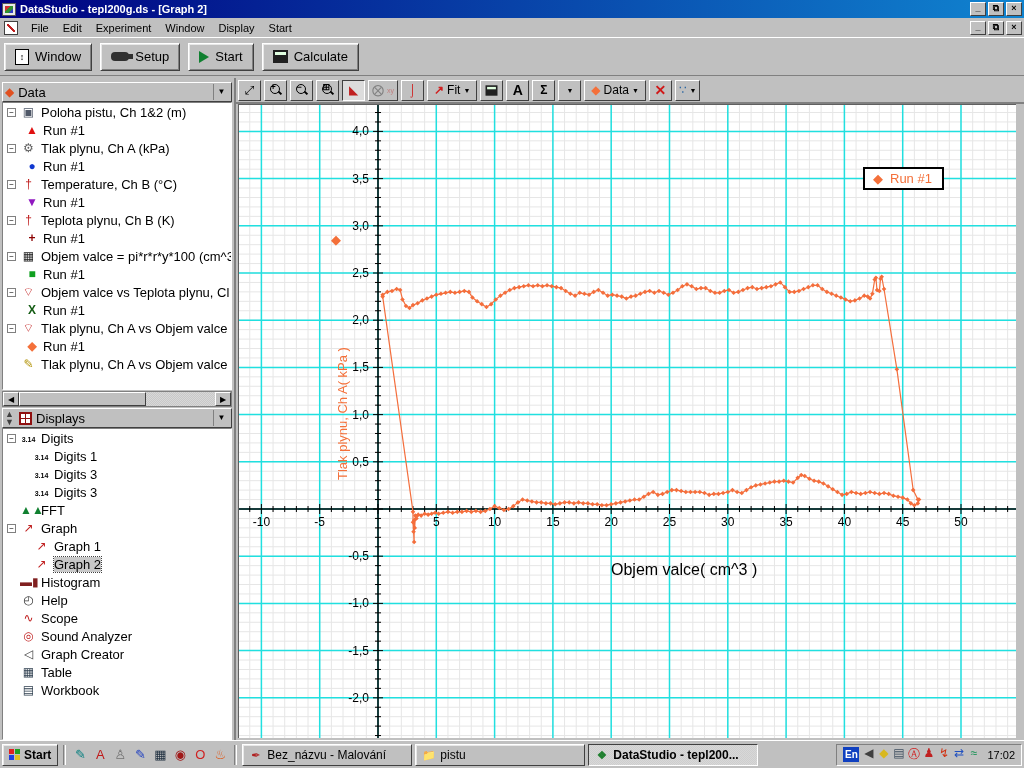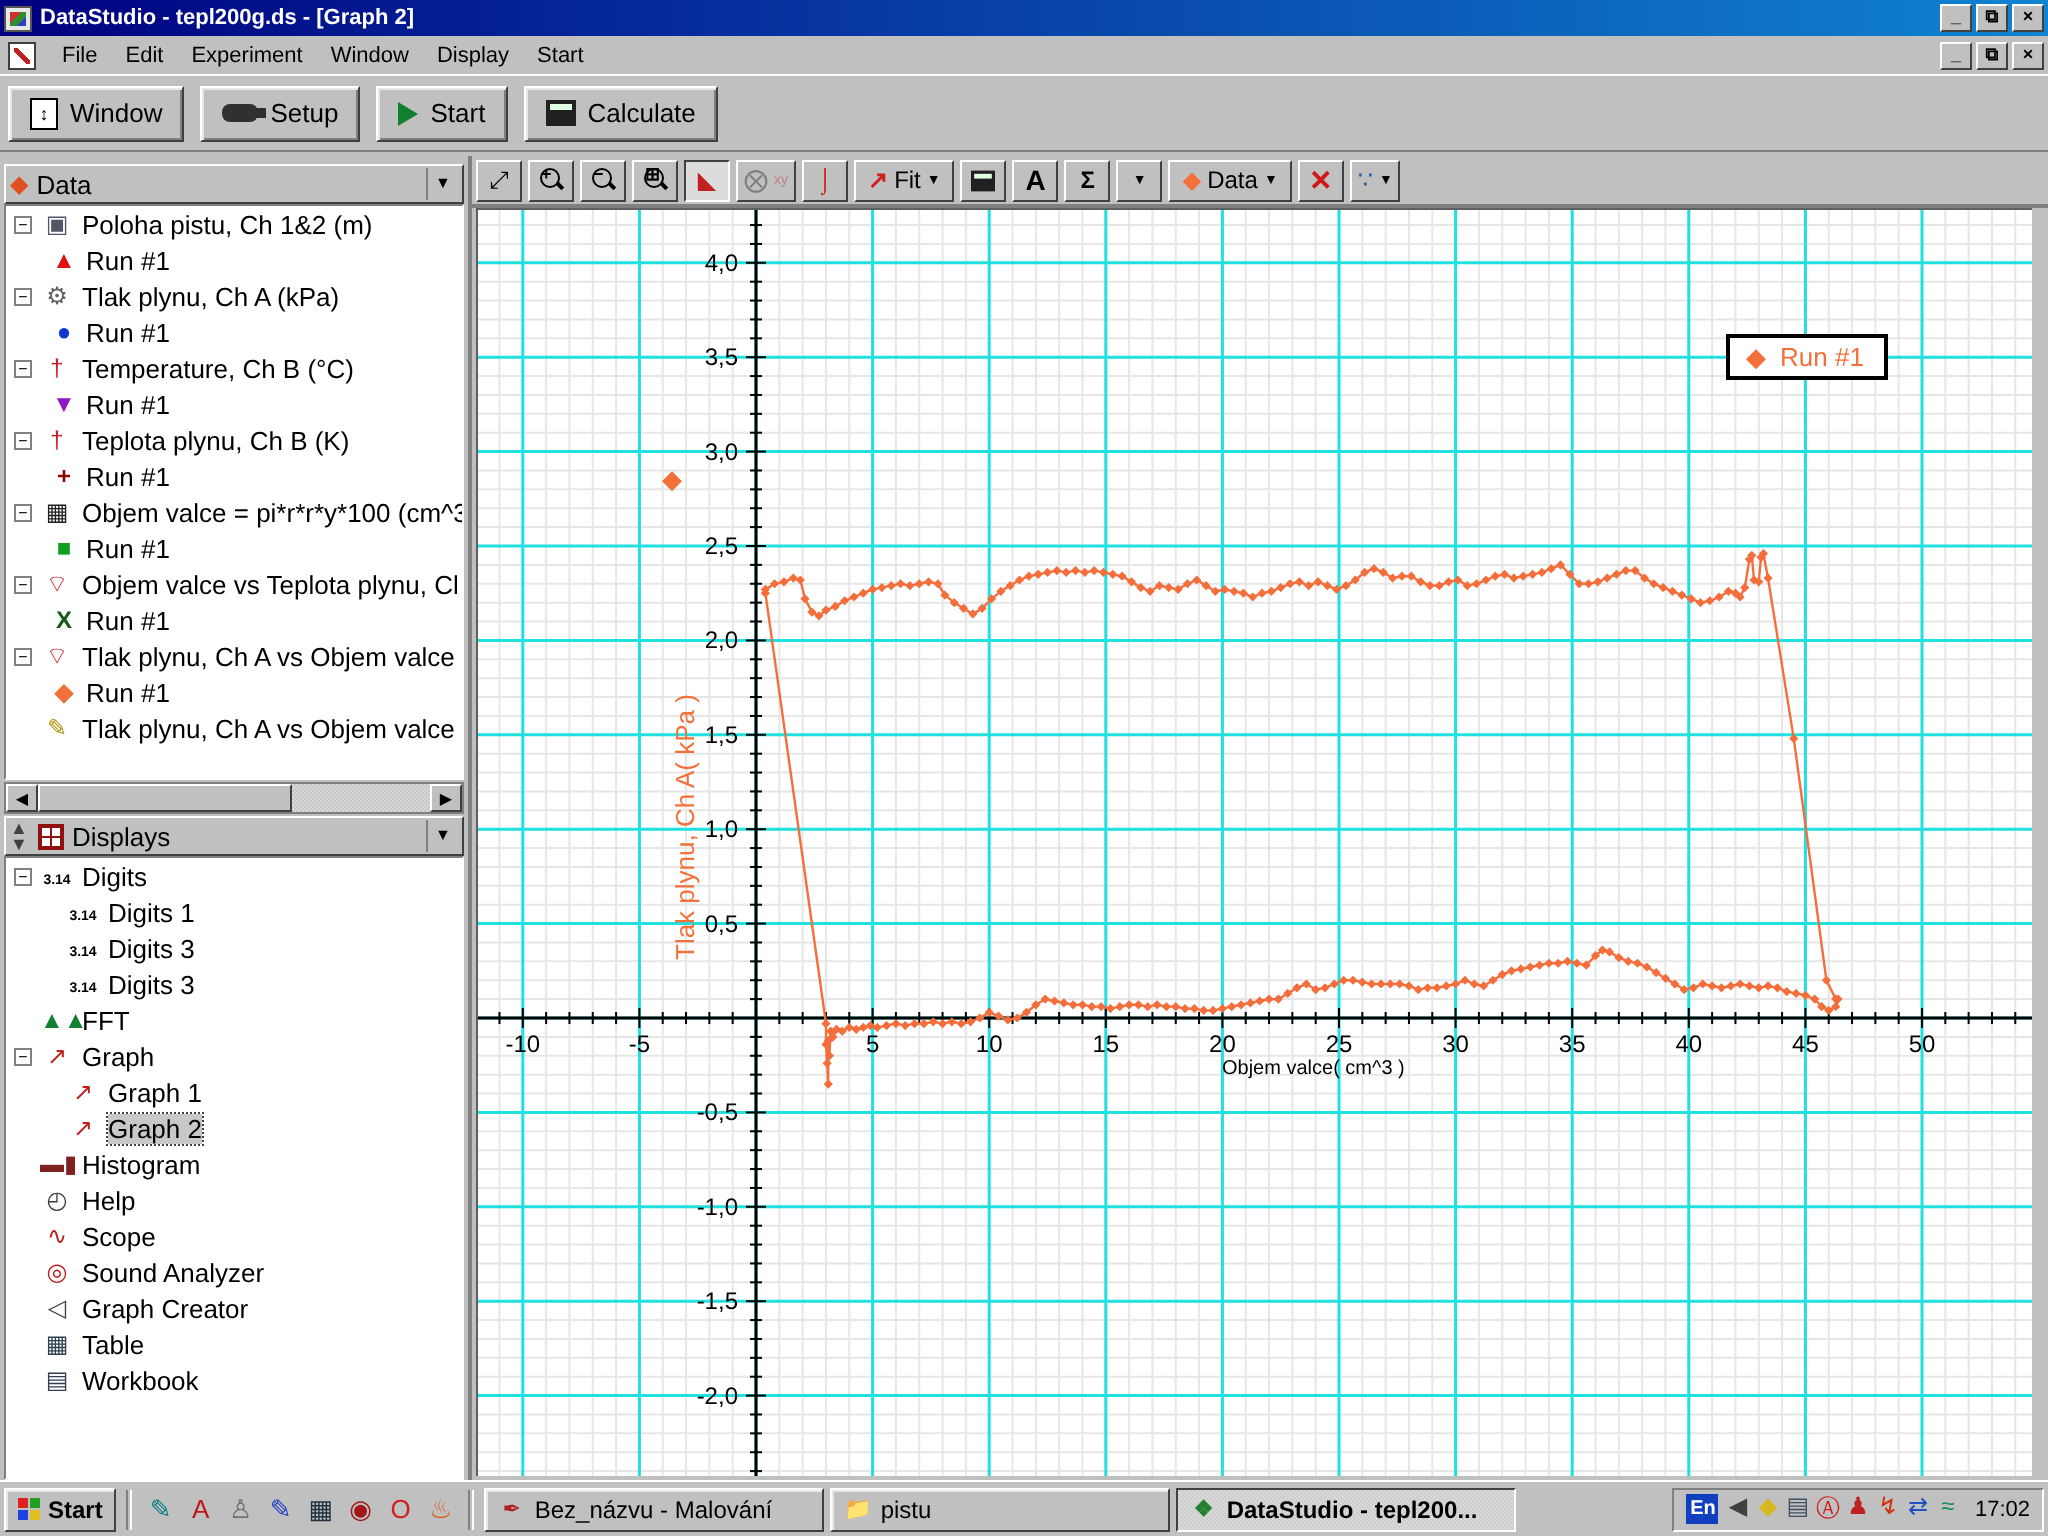--- a/index.html
+++ b/index.html
@@ -60,21 +60,21 @@
   .mag{position:relative;width:12px;height:12px;}
   .mag::before{content:"";position:absolute;left:0;top:0;width:8px;height:8px;border:1.5px solid #000;border-radius:50%;}
   .mag::after{content:"";position:absolute;left:8px;top:8px;width:4px;height:2px;background:#000;transform:rotate(45deg);}
   .mag span{position:absolute;left:1px;top:-2px;font-size:9px;font-weight:bold;}
   
   .graph-wrap{flex:1;position:relative;background:#c0c0c0;padding:0 8px 2px 2px;}
   .plot{position:relative;width:100%;height:100%;background:#fff;border-top:1px solid #606060;border-left:1px solid #606060;overflow:hidden;}
   .plot svg{position:absolute;left:0;top:0;}
   .legend{position:absolute;border:2px solid #000;background:#fff;padding:2px 10px 2px 8px;display:flex;align-items:center;gap:7px;font-size:13px;}
   .y-title{position:absolute;transform:rotate(-90deg);transform-origin:left top;white-space:nowrap;font-size:13px;}
-  .x-title{position:absolute;font-size:10px;}
+  .x-title{position:absolute;font-size:16px;margin-top:32px;}
   
   .taskbar{position:absolute;left:0;bottom:0;width:1024px;height:28px;background:#c0c0c0;border-top:1px solid #fff;display:flex;align-items:center;padding:2px 2px;gap:3px;}
   .start-btn{height:22px;background:#c0c0c0;border:1px solid;border-color:#fff #404040 #404040 #fff;box-shadow:inset 1px 1px 0 #e8e8e8;display:flex;align-items:center;gap:4px;padding:0 6px;font-weight:bold;font-size:12px;}
   .winflag{width:11px;height:11px;display:grid;grid-template-columns:1fr 1fr;grid-template-rows:1fr 1fr;gap:1px;}
   .winflag i:nth-child(1){background:#e02020;} .winflag i:nth-child(2){background:#20a020;}
   .winflag i:nth-child(3){background:#2040e0;} .winflag i:nth-child(4){background:#e0c020;}
   .tb-sep{width:3px;height:20px;border-left:1px solid #808080;border-right:1px solid #fff;margin:0 2px;}
   .ql-icon{width:18px;height:18px;display:flex;align-items:center;justify-content:center;font-size:13px;}
   .task-btn{height:22px;width:170px;background:#c0c0c0;border:1px solid;border-color:#fff #404040 #404040 #fff;box-shadow:inset 1px 1px 0 #e8e8e8;display:flex;align-items:center;gap:4px;padding:0 5px;font-size:12px;overflow:hidden;white-space:nowrap;}
   .task-btn.pressed{border-color:#404040 #fff #fff #404040;box-shadow:none;background:repeating-conic-gradient(#d8d8d8 0 25%,#cecece 0 50%) 0 0/2px 2px;font-weight:bold;}

